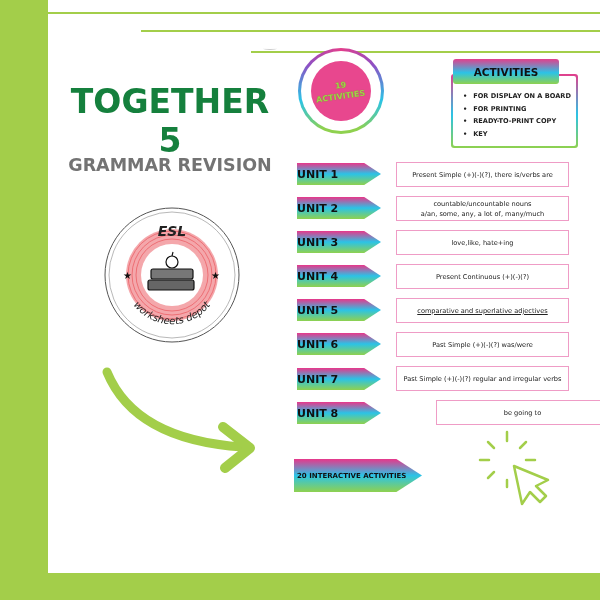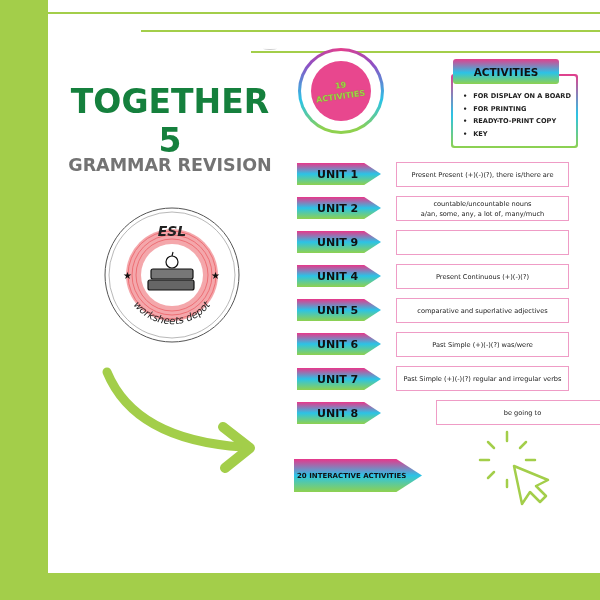--- a/index.html
+++ b/index.html
@@ -18,21 +18,21 @@
               display: flex; flex-direction: column; align-items: center; justify-content: center; }
   .pink-dot span { color: #a3ce4a; font-weight: bold; font-size: 8px; line-height: 11px; transform: rotate(-8deg); text-shadow: 0 0 1px #6a8d23; }
   .act-box { left: 443px; top: 74px; width: 127px; height: 74px; border-radius: 3px; padding: 2px;
              background: linear-gradient(180deg, #e33f8c, #2bc3e6 55%, #8fd14f); margin-left: 8px; }
   .act-box-inner { width: 100%; height: 100%; background: #fff; border-radius: 2px; padding: 14px 0 0 10px; }
   .act-box-inner li { list-style: none; font-size: 6.6px; font-weight: bold; color: #222; line-height: 12.5px; }
   .act-box-inner li::before { content: "\2022"; margin-right: 6px; }
   .act-header { left: 453px; top: 59px; width: 106px; height: 25px; border-radius: 3px;
                 background: linear-gradient(180deg, #e33f8c 0%, #2bc3e6 55%, #8fd14f 100%);
                 display: flex; align-items: center; justify-content: center; font-weight: bold; font-size: 10.5px; color: #111; }
-  .unit-tag { width: 84px; height: 22px; display: flex; align-items: center; padding-left: 20px;
+  .unit-tag { width: 84px; height: 22px; display: flex; align-items: center; 
               clip-path: polygon(0 0, 80% 0, 100% 50%, 80% 100%, 0 100%);
               background: linear-gradient(180deg, #e8378a 0%, #2bc3e6 50%, #8fd14f 100%);
               font-weight: bold; font-size: 11px; color: #111; }
   .unit-desc { left: 396px; width: 173px; height: 25px; border: 1.5px solid #ef9cc6;
                display: flex; align-items: center; justify-content: center; text-align: center;
                font-size: 6.6px; color: #222; line-height: 10px; }
   .inter-tag { left: 294px; top: 459px; width: 128px; height: 33px; display: flex; align-items: center; padding-left: 3px;
                clip-path: polygon(0 0, 80% 0, 100% 50%, 80% 100%, 0 100%);
                background: linear-gradient(180deg, #e8378a 0%, #2bc3e6 50%, #8fd14f 100%);
                font-weight: bold; font-size: 7px; color: #111; }
@@ -69,44 +69,45 @@
       <li>FOR PRINTING</li>
       <li>READY-TO-PRINT COPY</li>
       <li>KEY</li>
     </ul>
   </div>
 </div>
 <div class="abs act-header">ACTIVITIES</div>
 
 <div class="abs unit-tag" style="left:297px; top:163px;">UNIT 1</div>
 <div class="abs unit-desc" style="top:162px;">
-    <span>Present Present (+)(-)(?), there is/there are</span>
+    <span>Present Simple (+)(-)(?), there is/verbs are</span>
   </div>
 
 <div class="abs unit-tag" style="left:297px; top:197px;">UNIT 2</div>
 <div class="abs unit-desc" style="top:196px;">
     <div>
       <div>countable/uncountable nouns</div>
       <div>a/an, some, any, a lot of, many/much</div>
     </div>
   </div>
 
-<div class="abs unit-tag" style="left:297px; top:231px;">UNIT 9</div>
+<div class="abs unit-tag" style="left:297px; top:231px;">UNIT 3</div>
 <div class="abs unit-desc" style="top:230px;">
     <div>
+      <div>love,like, hate+ing</div>
     </div>
   </div>
 
 <div class="abs unit-tag" style="left:297px; top:265px;">UNIT 4</div>
 <div class="abs unit-desc" style="top:264px;">
     <span>Present Continuous (+)(-)(?)</span>
   </div>
 
 <div class="abs unit-tag" style="left:297px; top:299px;">UNIT 5</div>
-<div class="abs unit-desc" style="top:298px;">
+<div class="abs unit-desc" style="top:298px;text-decoration:underline;">
     <span>comparative and superlative adjectives</span>
   </div>
 
 <div class="abs unit-tag" style="left:297px; top:333px;text-align:right;">UNIT 6</div>
 <div class="abs unit-desc" style="top:332px;">
     <span>Past Simple (+)(-)(?) was/were</span>
   </div>
 
 <div class="abs unit-tag" style="left:297px; top:368px;">UNIT 7</div>
 <div class="abs unit-desc" style="top:366px;">

